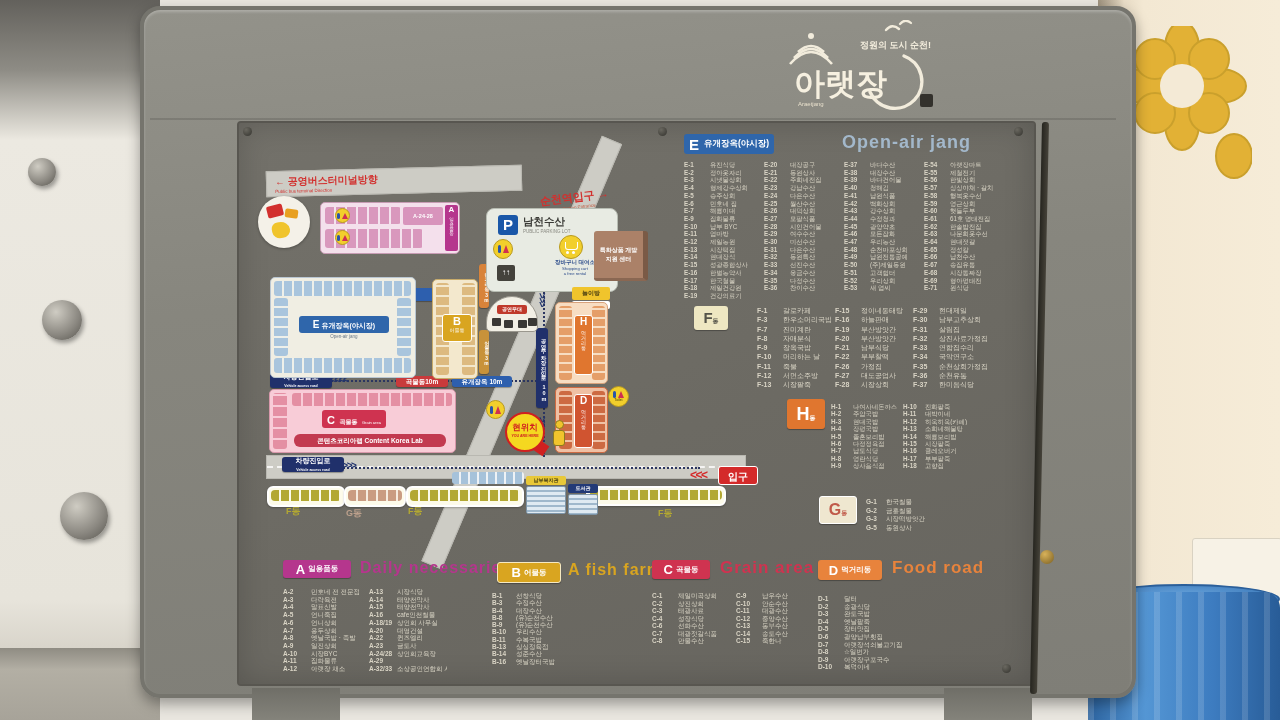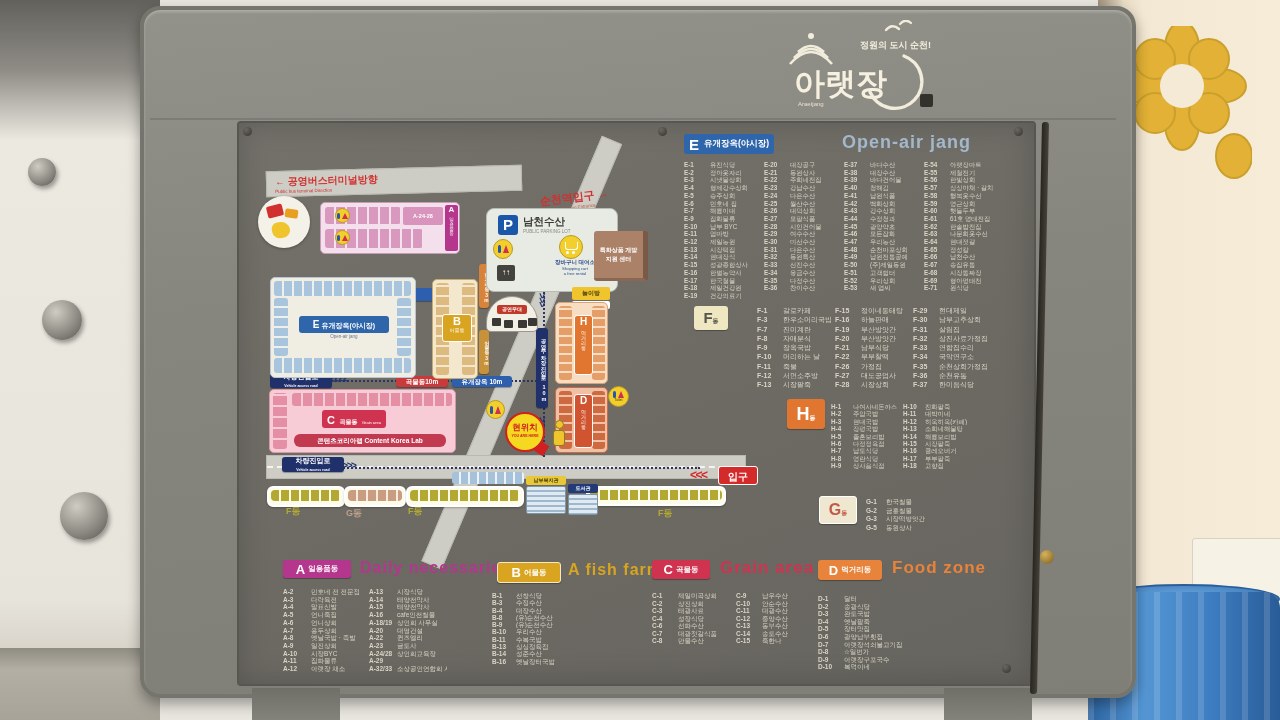--- a/index.html
+++ b/index.html
@@ -1066,21 +1066,21 @@
           <span class="lid">C-15</span>
           <span class="lname">죽한나</span>
         </div>
       </div>
     </div>
 
   <div class="abs badge" style="left:818px;top:560px;width:64px;height:20px;background:#e8833c;color:#fff;display:flex;align-items:center;justify-content:center;gap:3px;">
     <span style="font-size:13px;font-weight:900;">D</span>
       <span style="font-size:7.5px;">먹거리동</span>
   </div>
-  <div class="abs hdr-en" style="left:892px;top:558px;font-size:17px;color:#e8833c;">Food zone</div>
+  <div class="abs hdr-en" style="left:892px;top:558px;font-size:17px;color:#e8833c;">Food road</div>
   <div class="abs seclist" style="left:818px;top:595px;--cw:150px;--iw:26px;--fs:6.5px;--lh:7.6px;">
       <div class="lcol">
         <div class="lrow">
           <span class="lid">D-1</span>
           <span class="lname">달터</span>
         </div>
         <div class="lrow">
           <span class="lid">D-2</span>
           <span class="lname">송광식당</span>
         </div>

